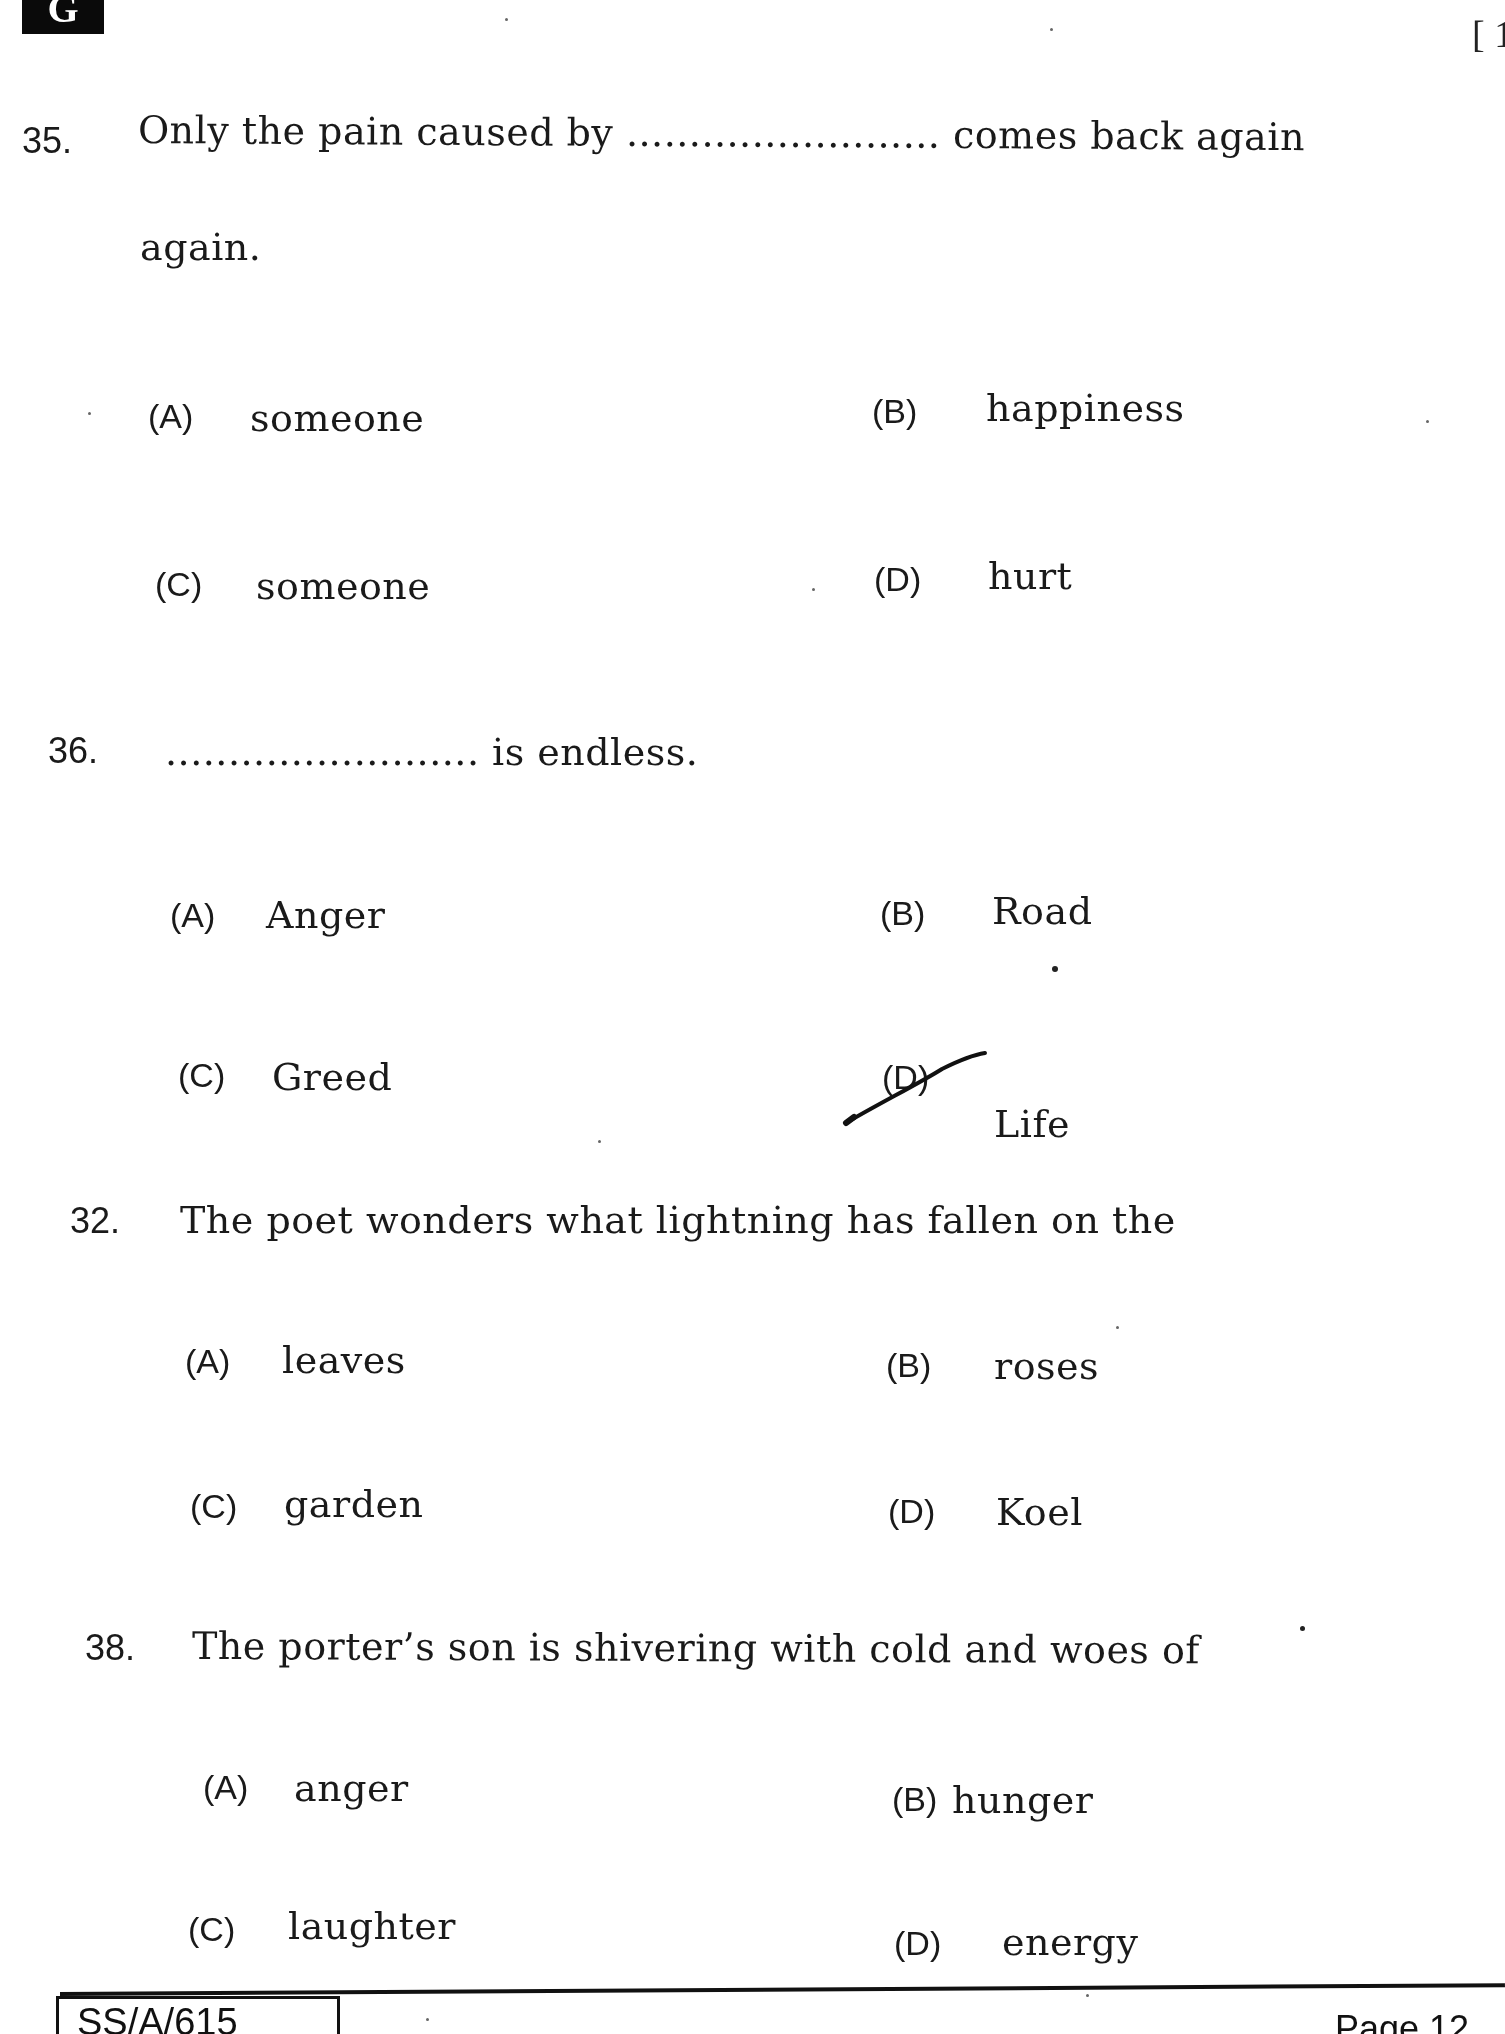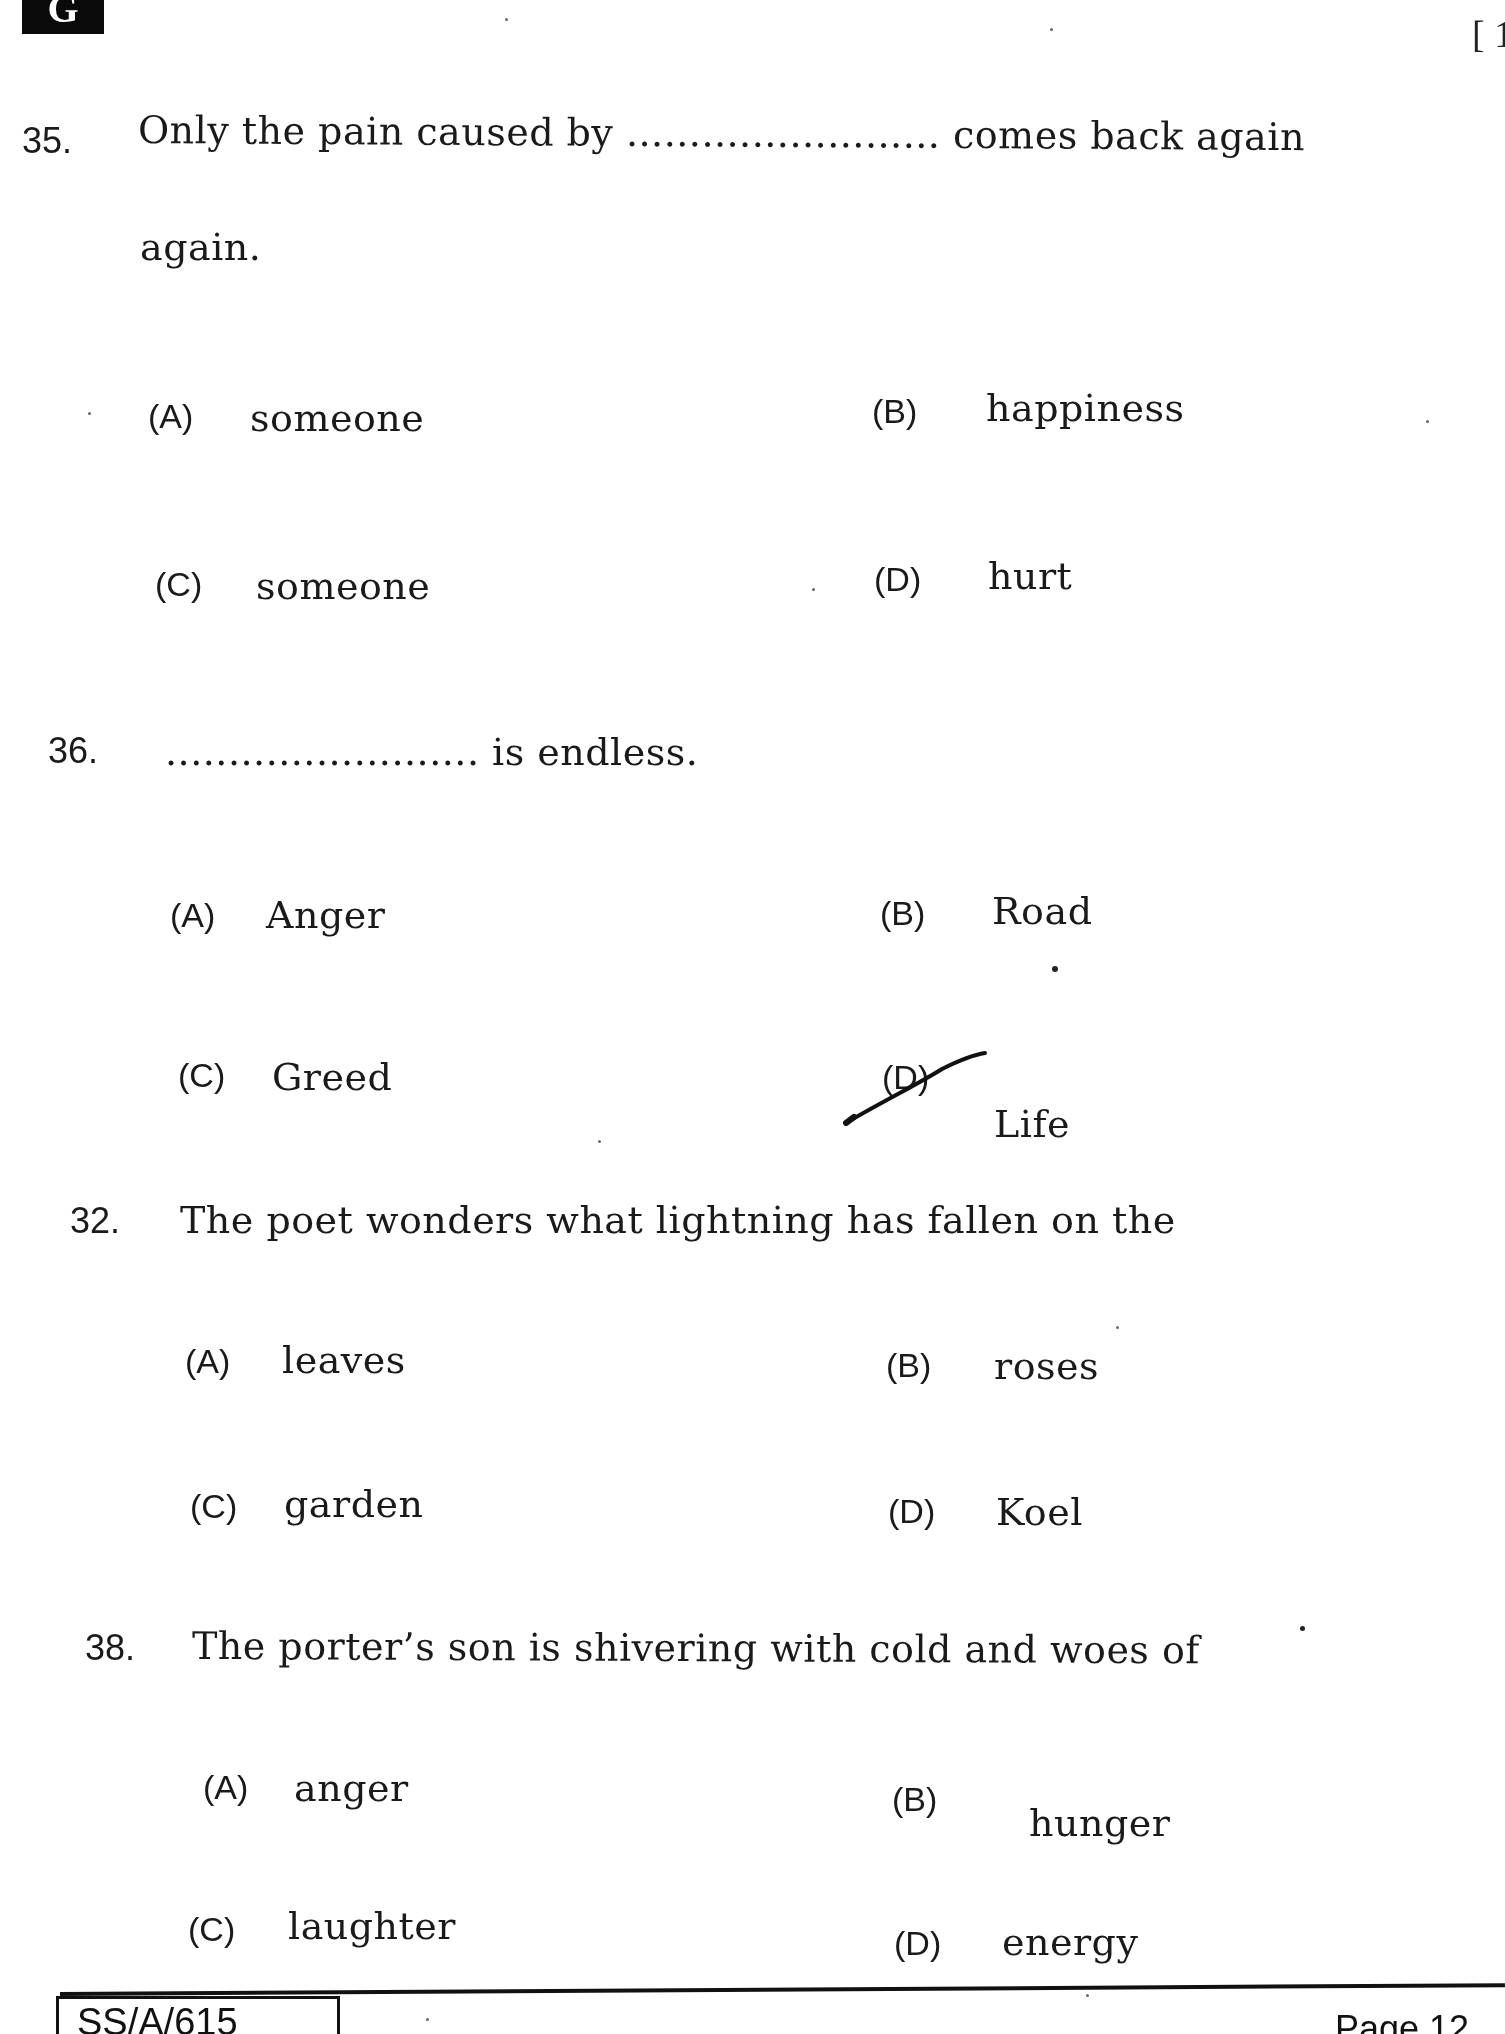--- a/index.html
+++ b/index.html
@@ -175,21 +175,21 @@
 <div>
   <div class="abs qnum" style="left:85px; top:1627px;">38.</div>
   <div class="abs qtext" style="left:192px; top:1624px; transform:rotate(0.25deg); transform-origin:left center;">The porter’s son is shivering with cold and woes of</div>
 
   <div>
     <div class="abs opt-letter" style="left:203px; top:1768px;">(A)</div>
     <div class="abs opt-text" style="left:294px; top:1766px;">anger</div>
   </div>
   <div>
     <div class="abs opt-letter" style="left:892px; top:1780px;">(B)</div>
-    <div class="abs opt-text" style="left:1029px; top:1778px;margin-top:23px;">hunger</div>
+    <div class="abs opt-text" style="left:952px; top:1778px;">hunger</div>
   </div>
   <div>
     <div class="abs opt-letter" style="left:188px; top:1910px;">(C)</div>
     <div class="abs opt-text" style="left:288px; top:1904px;">laughter</div>
   </div>
   <div>
     <div class="abs opt-letter" style="left:894px; top:1924px;">(D)</div>
     <div class="abs opt-text" style="left:1002px; top:1920px;">energy</div>
   </div>
 </div>

